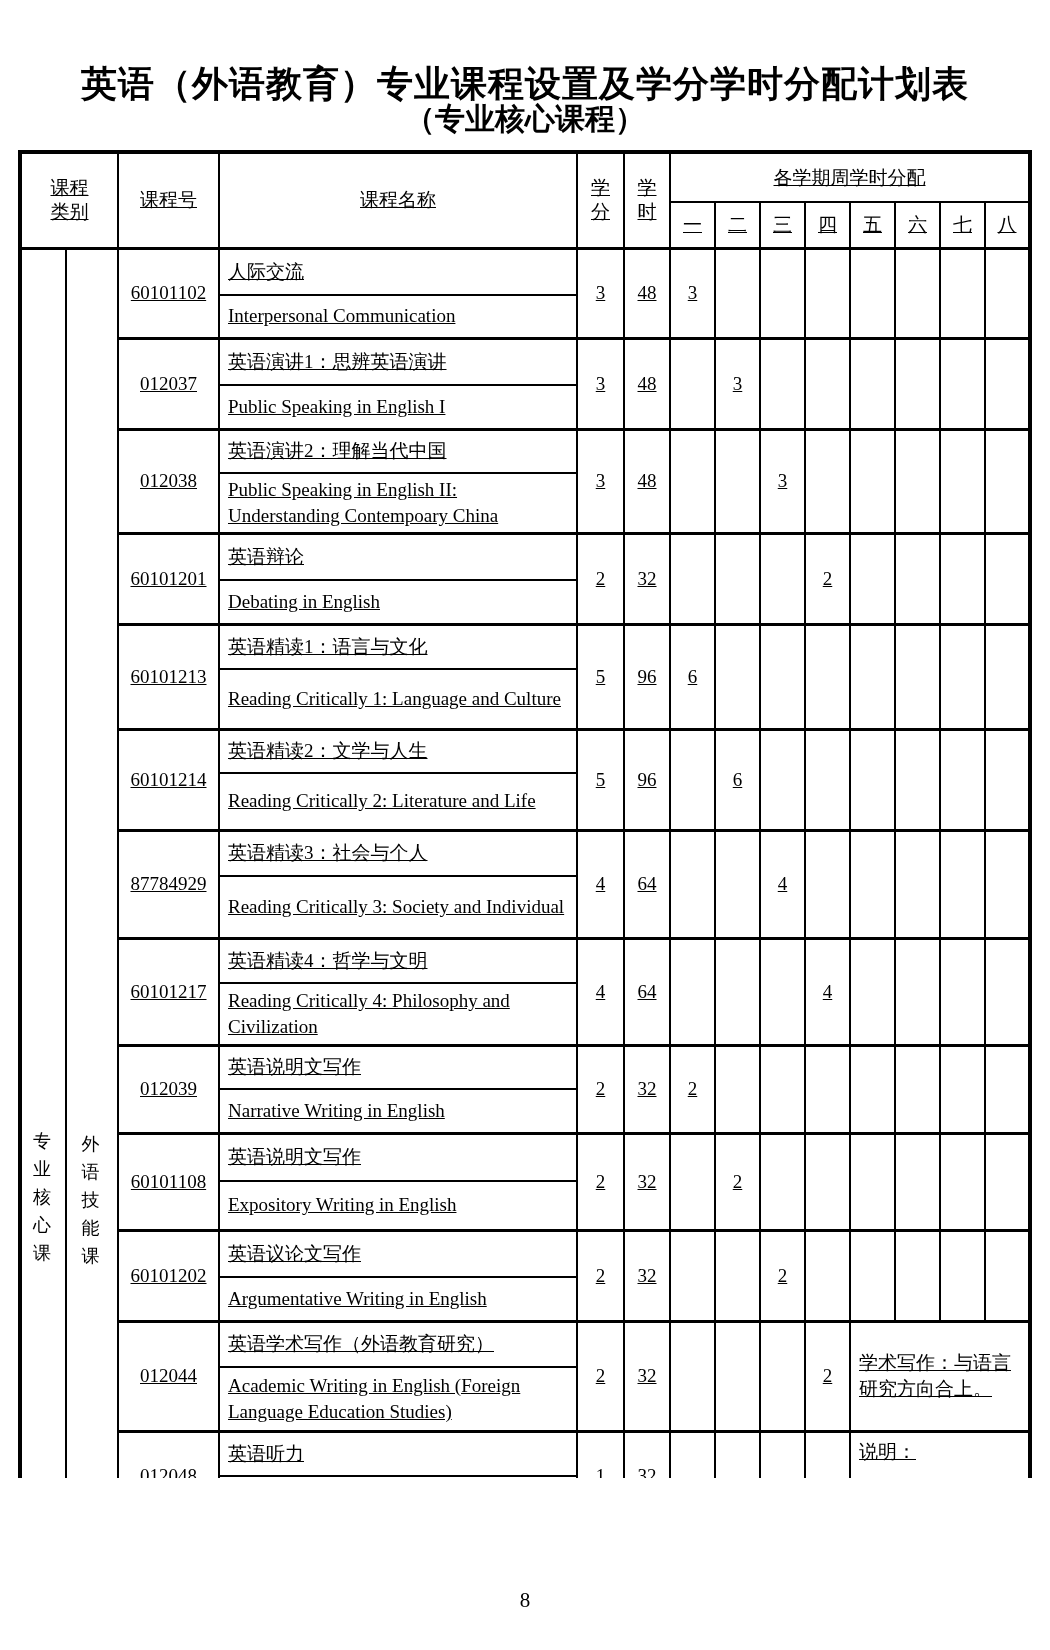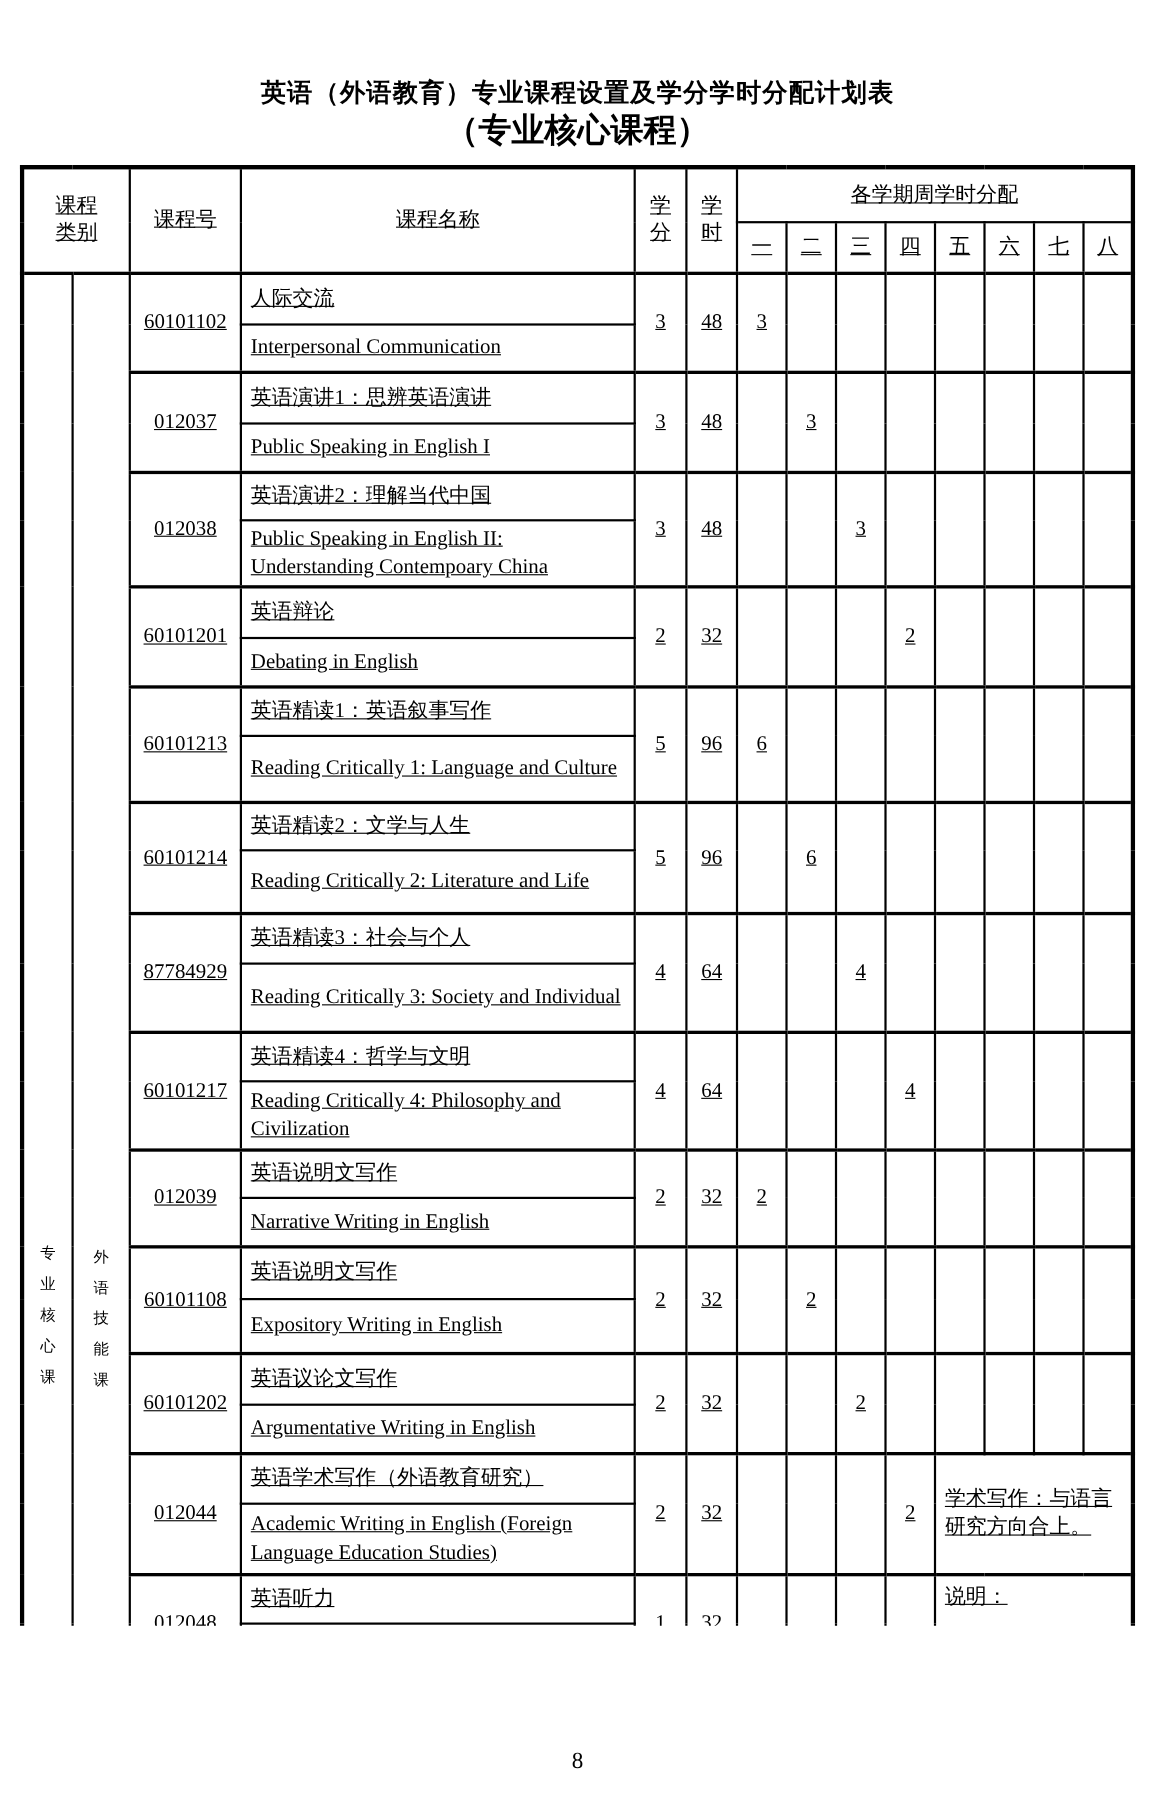--- a/index.html
+++ b/index.html
@@ -15,21 +15,21 @@
   }
   .title-block {
     position: absolute;
     top: 66px;
     left: 0;
     width: 100%;
     text-align: center;
     font-family: "Liberation Sans", "DejaVu Sans", sans-serif;
     font-weight: bold;
   }
-  .title-line1 { font-size: 23px; line-height: 36px; letter-spacing: 1px; }
+  .title-line1 { font-size: 36px; line-height: 36px; letter-spacing: 1px; }
   .title-line2 { font-size: 30px; line-height: 34px; }
 
   .table-clip {
     position: absolute;
     top: 150px;
     left: 18px;
     width: 1014px;
     height: 1328px;
     overflow: hidden;
     text-decoration: underline;
@@ -75,22 +75,22 @@
   }
   td.cat { position: relative; }
   .vcat {
     position: absolute;
     top: 877px;
     left: 50%;
     transform: translateX(-50%);
     width: 21px;
     word-break: break-all;
     line-height: 28px;
-    font-size: 14px;
-    text-align: center;
+    font-size: 18px;
+    text-align: left;
   }
   .page-number {
     position: absolute;
     top: 1588px;
     left: 0;
     width: 100%;
     text-align: center;
     font-size: 21px;
   }
 </style>
@@ -222,21 +222,21 @@
           <td rowspan="2"></td>
           <td rowspan="2"></td>
           <td rowspan="2"></td>
         </tr>
         <tr style="height:44px">
           <td class="name">Debating in English</td>
         </tr>
 
         <tr class="gt" style="height:45px">
           <td rowspan="2">60101213</td>
-          <td class="name">英语精读1：英语叙事写作</td>
+          <td class="name">英语精读1：语言与文化</td>
           <td rowspan="2">5</td>
           <td rowspan="2">96</td>
           <td rowspan="2">6</td>
           <td rowspan="2"></td>
           <td rowspan="2"></td>
           <td rowspan="2"></td>
           <td rowspan="2"></td>
           <td rowspan="2"></td>
           <td rowspan="2"></td>
           <td rowspan="2"></td>

